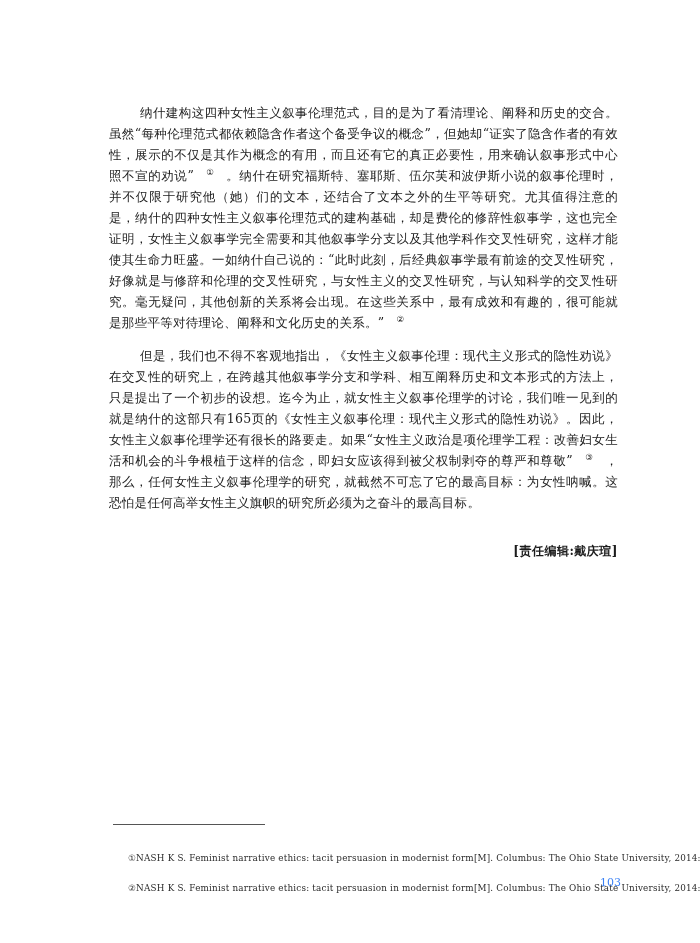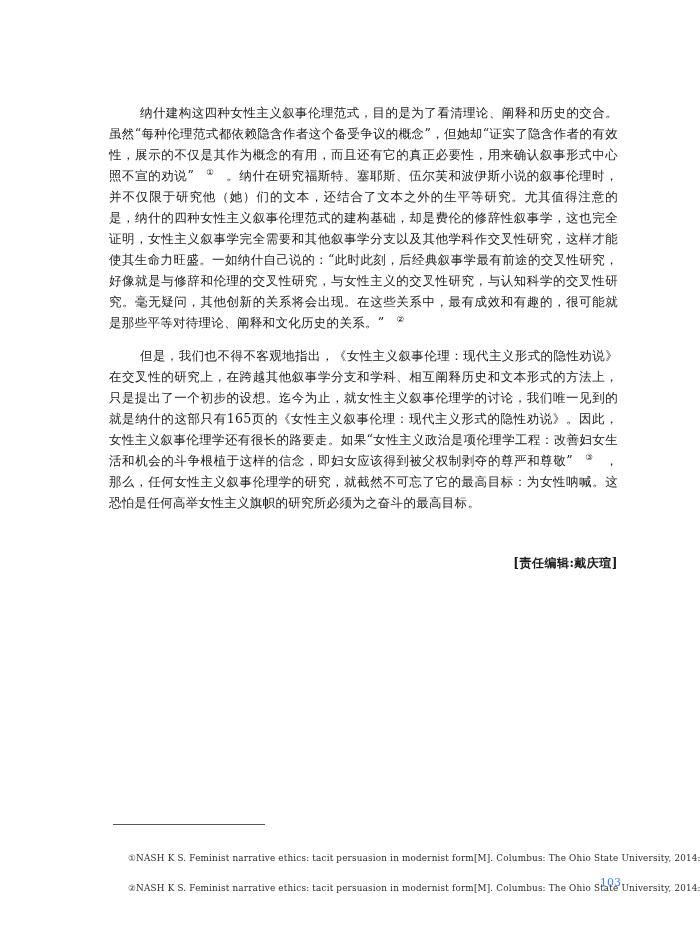--- a/index.html
+++ b/index.html
@@ -27,21 +27,21 @@
     letter-spacing: 0.3px;
   }
   .para { text-indent: 2em; }
   .fnref {
     font-size: 8.5px;
     vertical-align: super;
     line-height: 0;
     letter-spacing: 0;
   }
   .editor-line {
-    margin-top: 28px;
+    margin-top: 16px;
     text-align: right;
     font-weight: bold;
     font-size: 12px;
     letter-spacing: 0.5px;
     color: #1c1c1c;
   }
   .footnotes {
     position: absolute;
     left: 85px;
     top: 806px;

